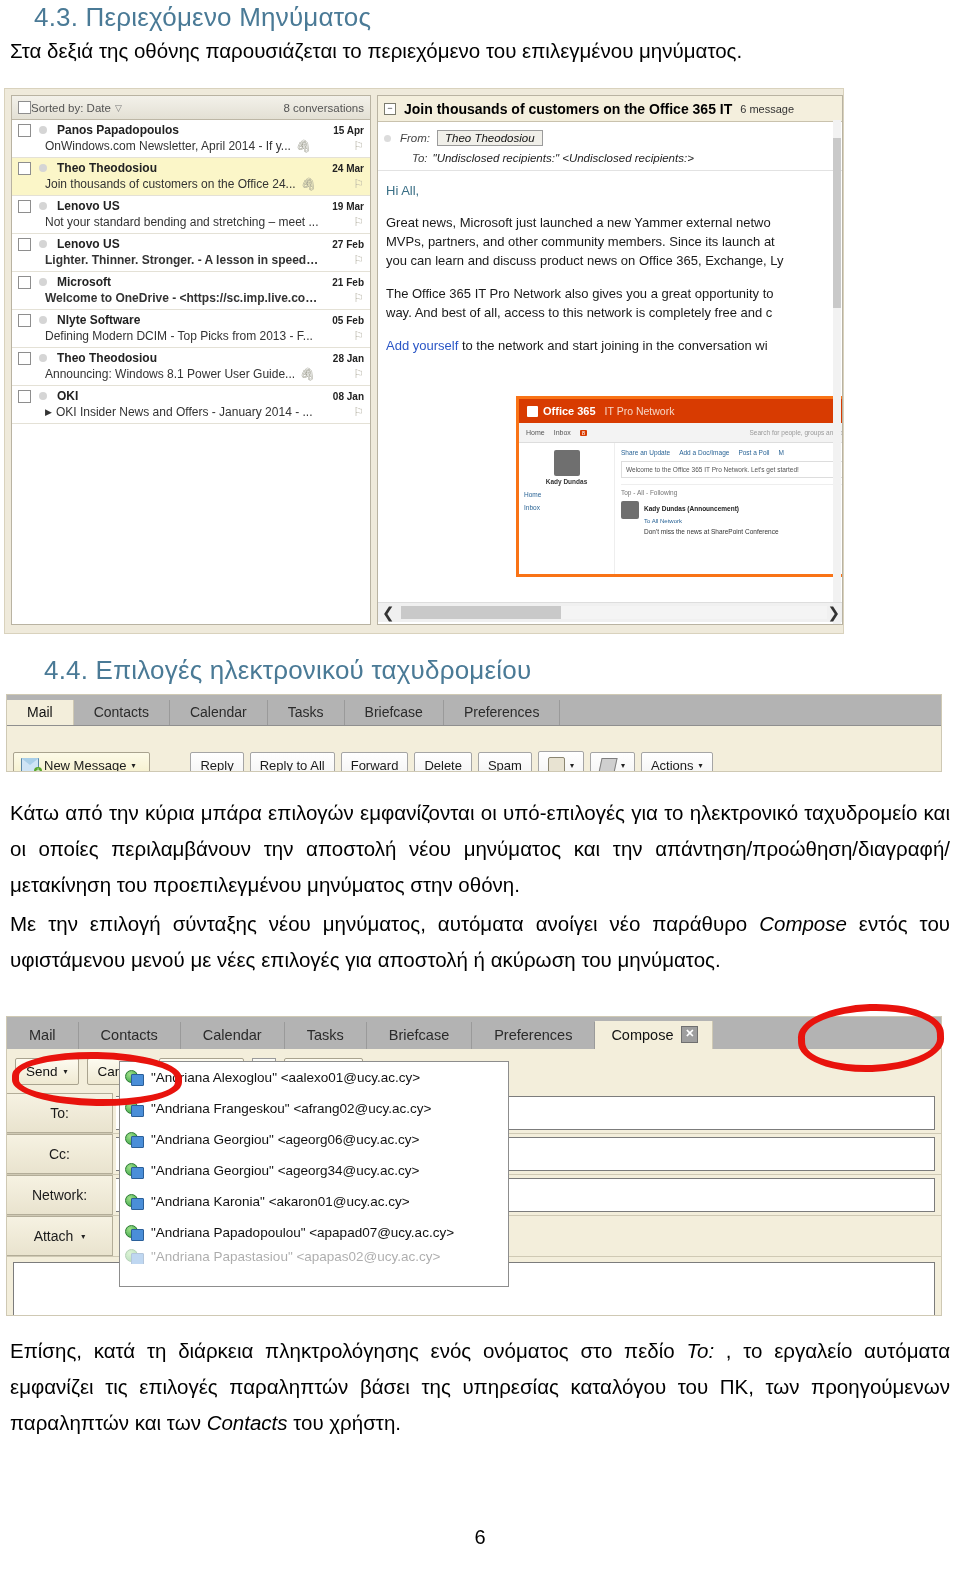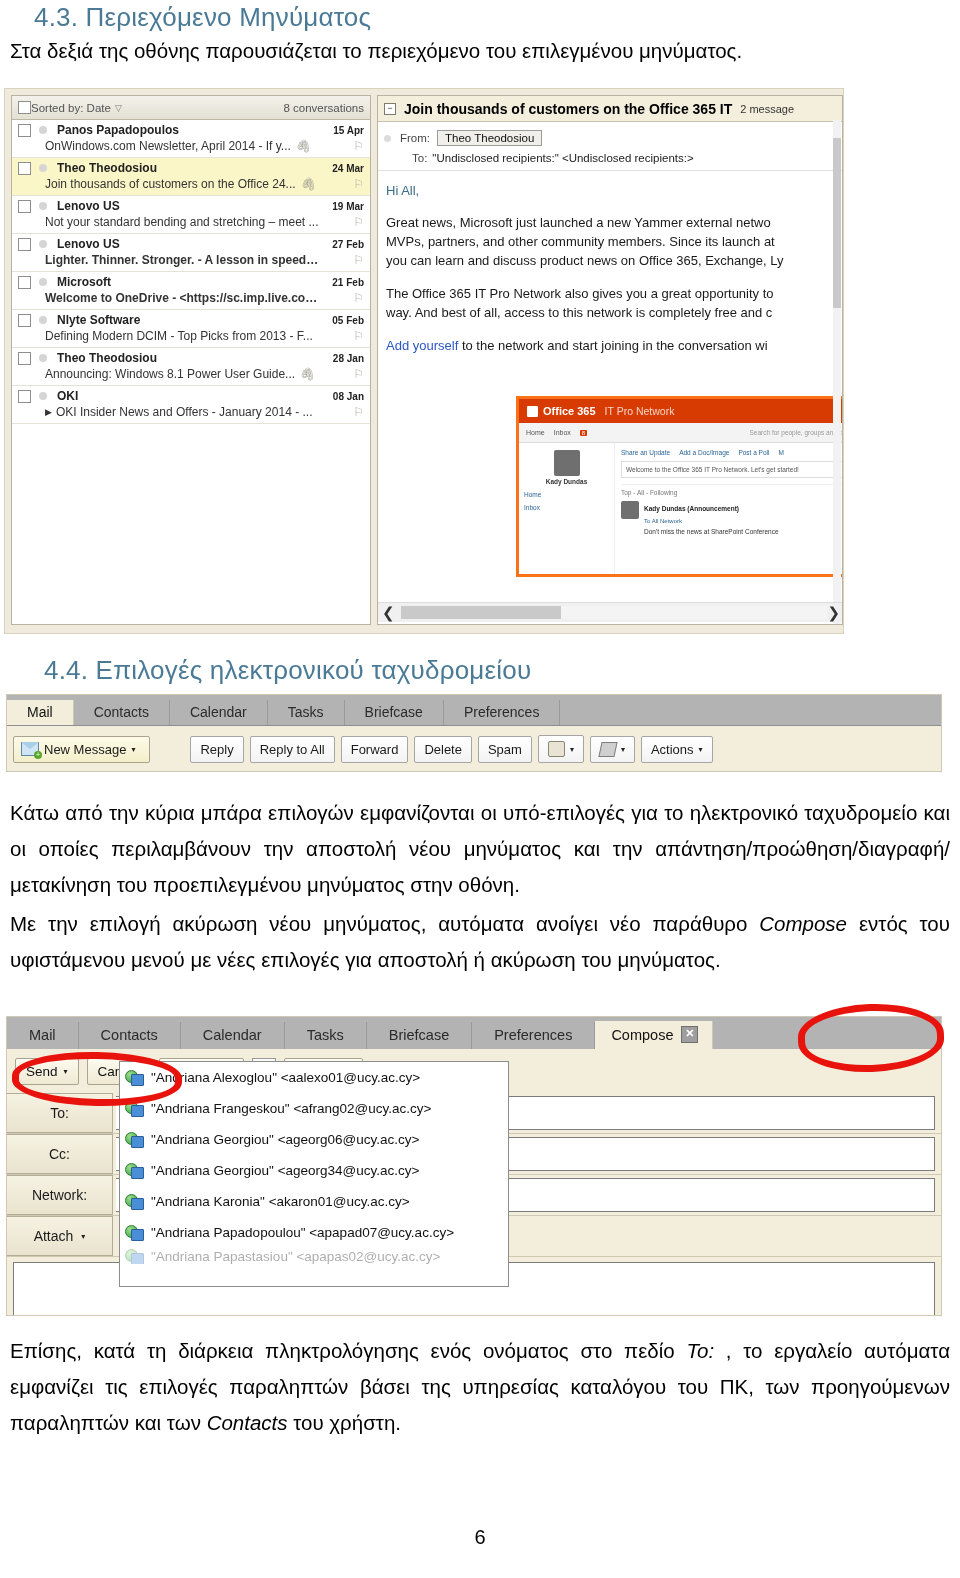--- a/index.html
+++ b/index.html
@@ -94,21 +94,21 @@
     display:flex;align-items:center;padding:0 6px;box-sizing:border-box;
   }
   .expander{
     width:10px;height:10px;border:1px solid #7b7b6e;display:inline-flex;
     align-items:center;justify-content:center;font-size:9px;line-height:1;
     background:#fff;color:#333;flex:0 0 auto;
   }
   .conv-title{font-weight:700;font-size:14px;margin-left:8px;white-space:nowrap;color:#000;}
   .conv-count{margin-left:8px;font-size:11px;color:#333;white-space:nowrap;}
 
-  .hdr-block{padding:8px 6px 6px 6px;border-bottom:1px solid #e2e2e2;position:relative;}
+  .hdr-block{padding:8px 6px 6px 6px;border-bottom:1px solid #e2e2e2;position:relative;font-style:italic;}
   .hdr-line{display:flex;align-items:center;font-size:11.5px;color:#333;}
   .hdr-line .dot2{width:7px;height:7px;border-radius:50%;background:#dcdcdc;flex:0 0 auto;}
   .lbl{margin-left:9px;color:#444;}
   .from-chip{
     margin-left:7px;border:1px solid #9b9b9b;background:#f0efe9;
     padding:1px 7px;font-size:11.5px;color:#111;
   }
   .hdr-line.to{margin-top:6px;padding-left:28px;}
   .hdr-line.to .lbl{margin-left:0;}
   .to-val{margin-left:5px;color:#222;}
@@ -168,21 +168,21 @@
   .tabstrip{
     height:30px;background:#b3b3b3;display:flex;align-items:flex-end;
     border-bottom:1px solid #8f8f8f;
   }
   .tab{
     padding:4px 20px 5px 20px;font-size:14px;color:#2b2b2b;
     border-right:1px solid #9a9a9a;
   }
   .tab.active{background:#f3eedb;color:#111;border-right:1px solid #cfc9b4;}
   .tab.spacer{flex:1;border-right:none;}
-  .toolbar{display:flex;align-items:center;height:46px;padding:0 6px;gap:6px;}
+  .toolbar{display:flex;align-items:center;height:46px;padding:16px 6px;gap:6px;}
   .btn{
     border:1px solid #a9a38f;background:linear-gradient(#fdfbf0,#f0ead4);
     font-size:13px;color:#1b1b1b;padding:5px 9px;border-radius:2px;
     display:inline-flex;align-items:center;gap:5px;white-space:nowrap;
   }
   .btn.newmsg{background:linear-gradient(#fdfbe8,#f4eec9);padding:5px 14px 5px 7px;}
   .btn.plain{background:linear-gradient(#ffffff,#f3f3f3);border:1px solid #a5a5a5;}
   .gap{width:28px;}
   .env{
     width:16px;height:12px;background:#cfe4f5;border:1px solid #5b87a8;
@@ -402,21 +402,21 @@
           <span class="subj">OKI Insider News and Offers - January 2014 - ...</span>
           <span class="ico-flag">⚐</span>
         </div>
       </div>
     </div>
 
     <div id="readpane">
       <div class="conv-head">
         <span class="expander">−</span>
         <span class="conv-title">Join thousands of customers on the Office 365 IT</span>
-        <span class="conv-count">2 message</span>
+        <span class="conv-count">6 message</span>
       </div>
 
       <div class="hdr-block">
         <div class="hdr-line">
           <span class="dot2"></span>
           <span class="lbl">From:</span>
           <span class="from-chip">Theo Theodosiou</span>
         </div>
         <div class="hdr-line to">
           <span class="lbl">To:</span>
@@ -529,21 +529,21 @@
       </span>
       <span class="btn plain">
         <span>Actions</span>
         <span class="dd">▾</span>
       </span>
     </div>
   </div>
 
   <p class="body-text" id="p-sub">Κάτω από την κύρια μπάρα επιλογών εμφανίζονται οι υπό-επιλογές για το ηλεκτρονικό ταχυδρομείο και οι οποίες περιλαμβάνουν την αποστολή νέου μηνύματος και την απάντηση/προώθηση/διαγραφή/μετακίνηση του προεπιλεγμένου μηνύματος στην οθόνη.</p>
 
-  <p class="body-text" id="p-compose"><span>Με την επιλογή ακύρωση νέου μηνύματος, αυτόματα ανοίγει νέο παράθυρο </span><span class="ital">Compose</span><span> εντός του υφιστάμενου μενού με νέες επιλογές για αποστολή ή ακύρωση του μηνύματος.</span></p>
+  <p class="body-text" id="p-compose"><span>Με την επιλογή σύνταξης νέου μηνύματος, αυτόματα ανοίγει νέο παράθυρο </span><span class="ital">Compose</span><span> εντός του υφιστάμενου μενού με νέες επιλογές για αποστολή ή ακύρωση του μηνύματος.</span></p>
 
   <div id="fig-comp">
     <div class="ctabstrip">
       <div class="ctab">Mail</div>
       <div class="ctab">Contacts</div>
       <div class="ctab">Calendar</div>
       <div class="ctab">Tasks</div>
       <div class="ctab">Briefcase</div>
       <div class="ctab">Preferences</div>
       <div class="ctab compose">

